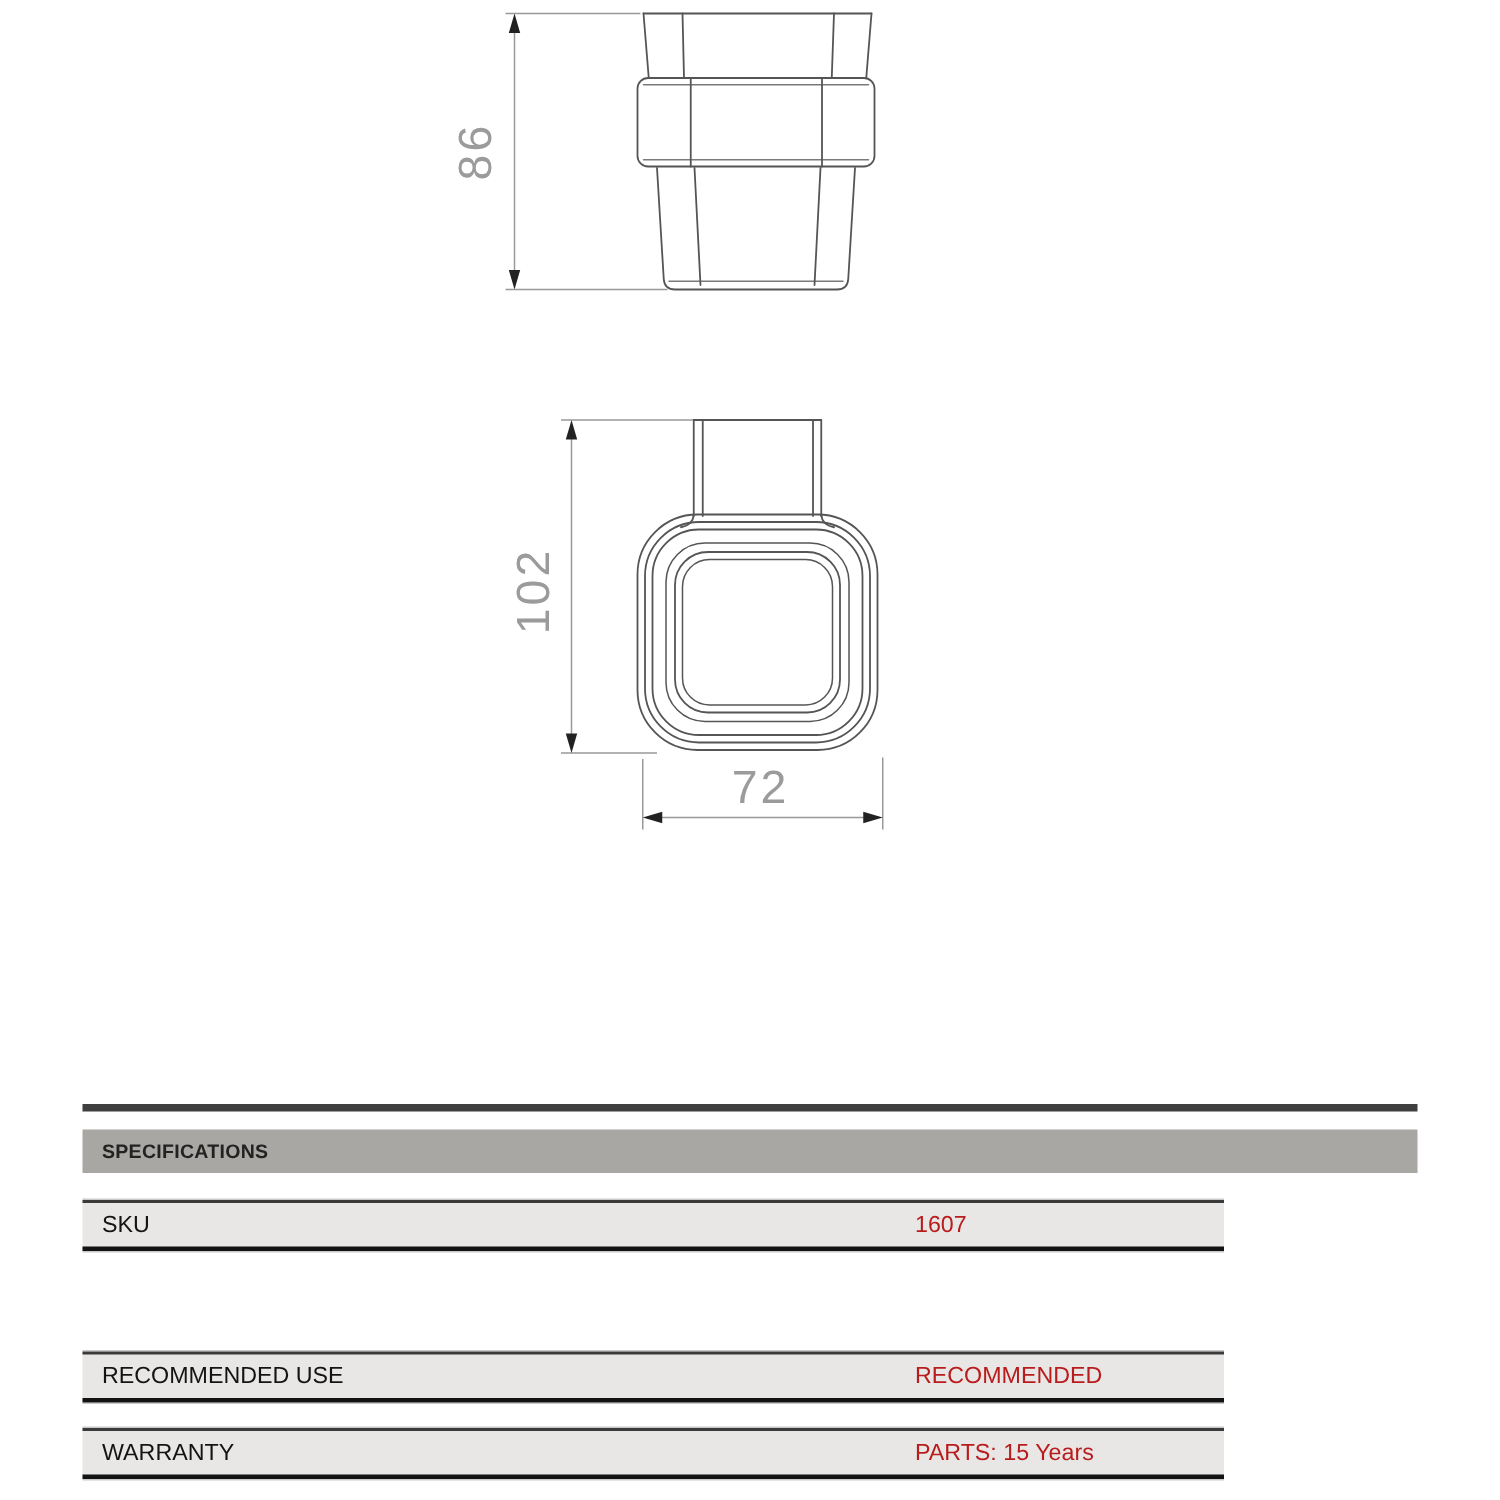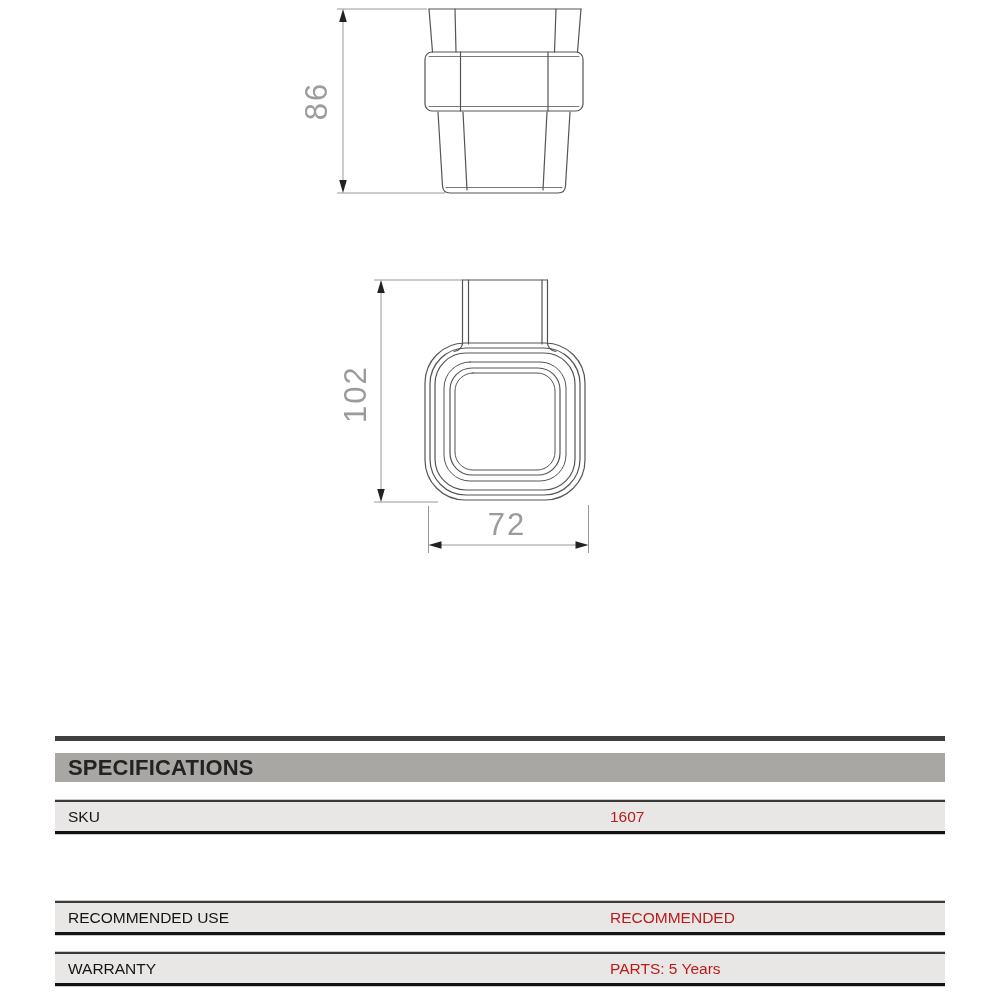--- a/index.html
+++ b/index.html
@@ -29,31 +29,31 @@
     left: 55px; top: 736px;
     width: 890px; height: 5px;
     background: #3f3f3f;
   }
   #spec-header {
     position: absolute;
     left: 55px; top: 753px;
     width: 890px; height: 29px;
     background: #a9a7a4;
     color: #222222;
-    font-size: 22px;
+    font-size: 13px;
     font-weight: bold;
     line-height: 29px;
     padding-left: 13px;
     box-sizing: border-box;
     letter-spacing: 0.2px;
   }
   .spec-row {
     position: absolute;
     left: 55px;
-    width: 890px;
+    width: 761px;
     border-top: 1px solid #c9c9c9;
     border-bottom: 1px solid #c9c9c9;
     box-sizing: border-box;
   }
   .spec-row-inner {
     position: relative;
     height: 34px;
     background: #e8e7e5;
     border-top: 2px solid #3a3a3a;
     border-bottom: 3px solid #131313;
@@ -176,17 +176,17 @@
     <div class="spec-row-inner">
       <span class="spec-label">RECOMMENDED USE</span>
       <span class="spec-value">RECOMMENDED</span>
     </div>
   </div>
 
 
   <div class="spec-row row-warranty">
     <div class="spec-row-inner">
       <span class="spec-label">WARRANTY</span>
-      <span class="spec-value">PARTS: 5 Years</span>
+      <span class="spec-value">PARTS: 15 Years</span>
     </div>
   </div>
 
 </div>
 
 </body></html>

